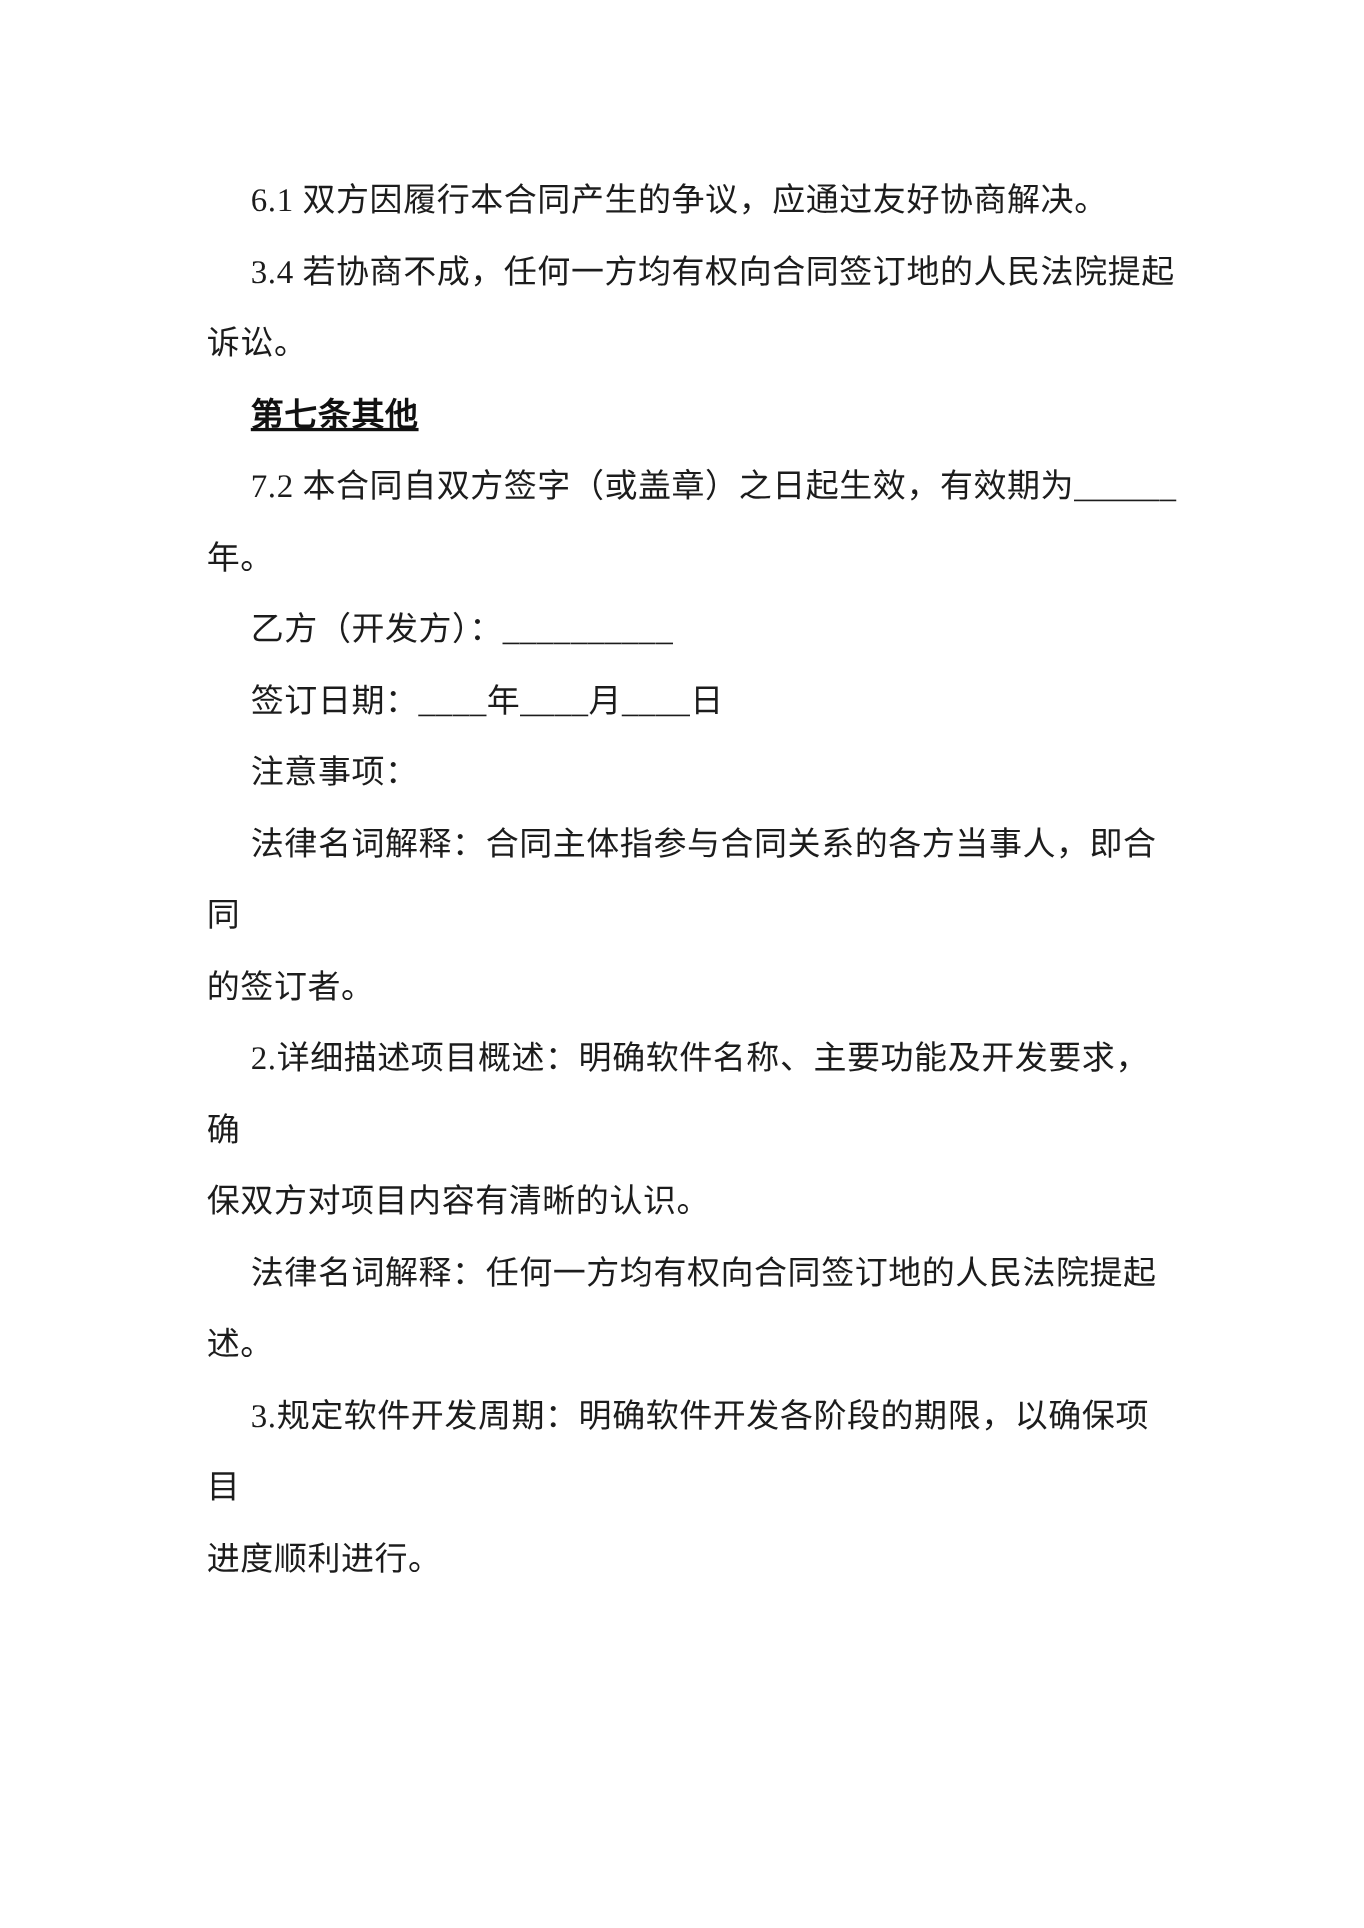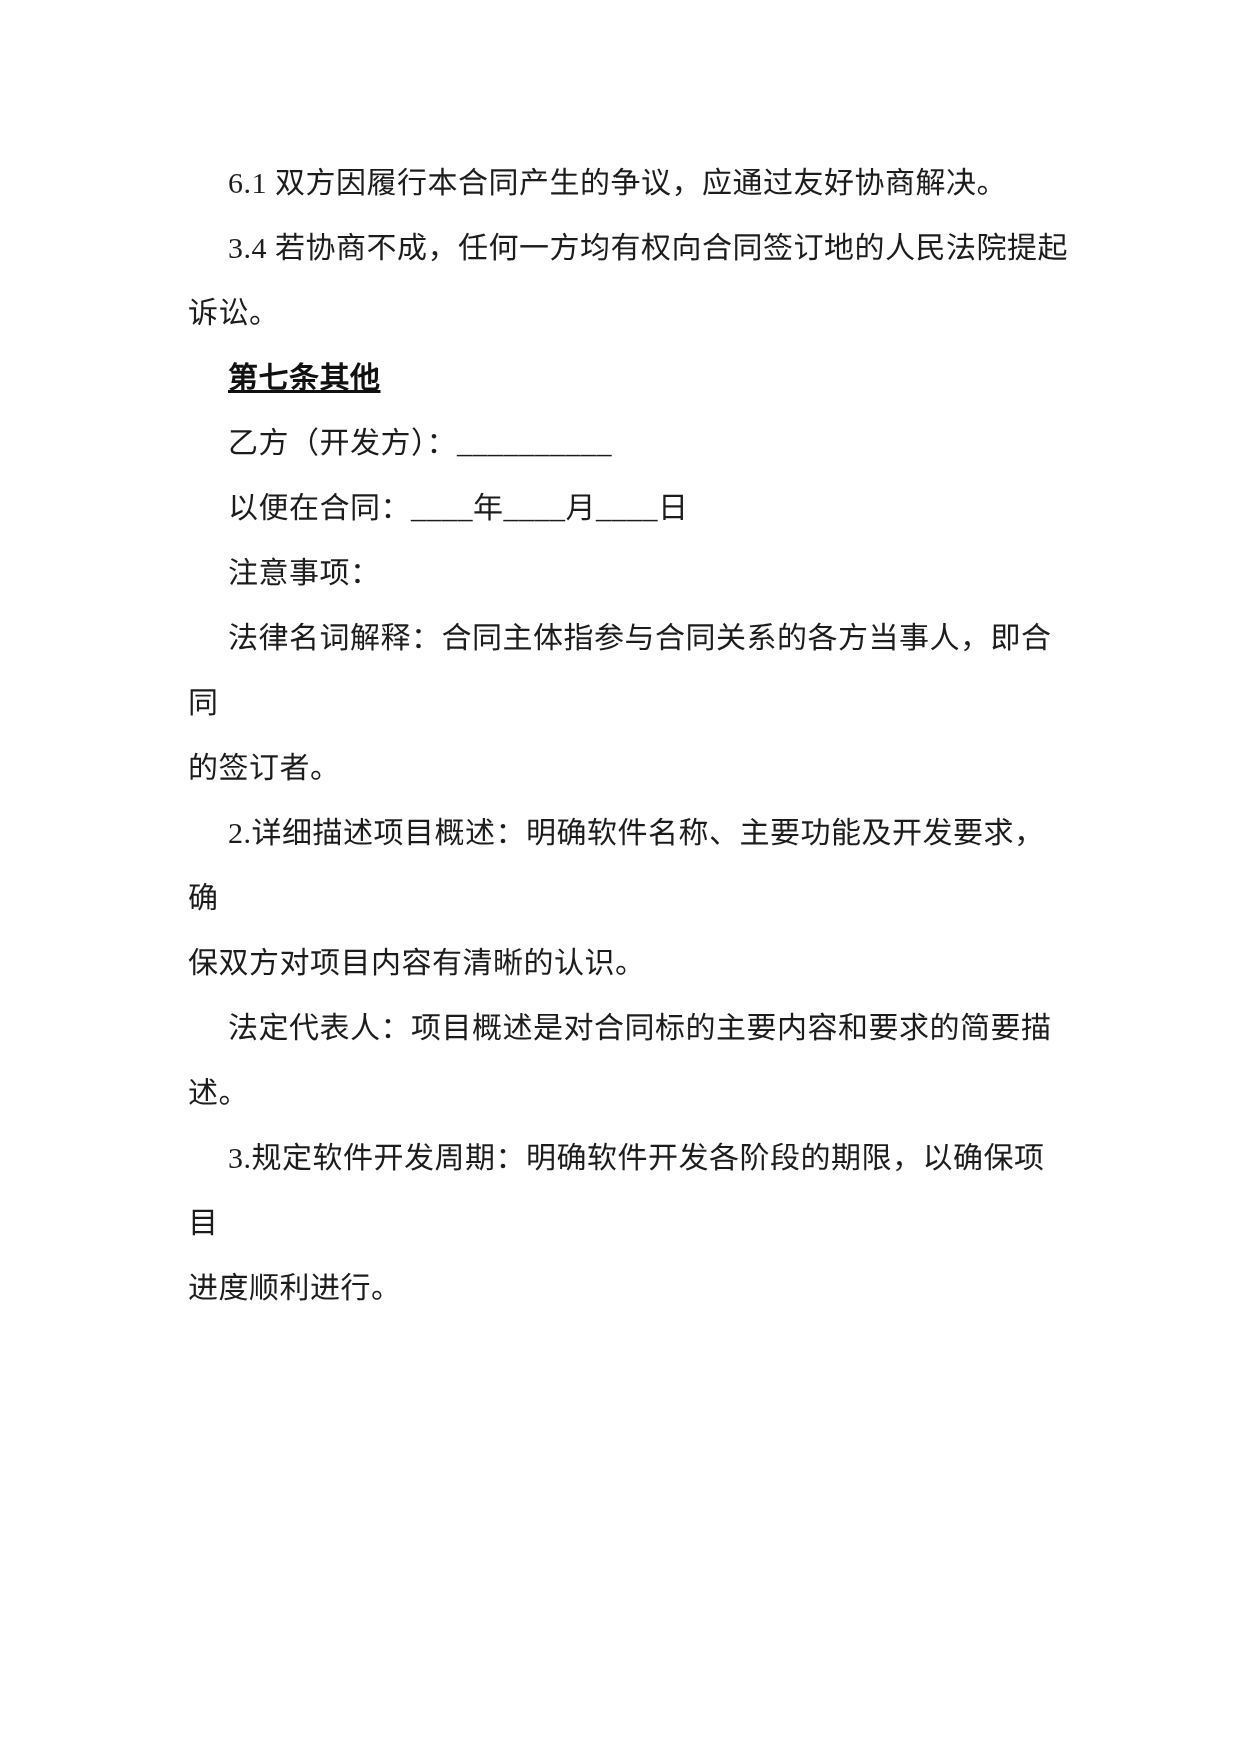--- a/index.html
+++ b/index.html
@@ -40,25 +40,27 @@
 </style>
 </head>
 <body>
 
 <div class="page">
   <div class="content">
       <p class="para">6.1 双方因履行本合同产生的争议，应通过友好协商解决。</p>
       <p class="para">3.4 若协商不成，任何一方均有权向合同签订地的人民法院提起
 诉讼。</p>
       <p class="para heading">第七条其他</p>
+      <p class="para">7.2 本合同自双方签字（或盖章）之日起生效，有效期为______
+年。</p>
       <p class="para">乙方（开发方）：__________</p>
-      <p class="para">以便在合同：____年____月____日</p>
+      <p class="para">签订日期：____年____月____日</p>
       <p class="para">注意事项：</p>
       <p class="para">法律名词解释：合同主体指参与合同关系的各方当事人，即合同
 的签订者。</p>
       <p class="para">2.详细描述项目概述：明确软件名称、主要功能及开发要求，确
 保双方对项目内容有清晰的认识。</p>
-      <p class="para">法定代表人：项目概述是对合同标的主要内容和要求的简要描
+      <p class="para">法律名词解释：任何一方均有权向合同签订地的人民法院提起
 述。</p>
       <p class="para">3.规定软件开发周期：明确软件开发各阶段的期限，以确保项目
 进度顺利进行。</p>
     </div>
 </div>
 
 </body></html>

